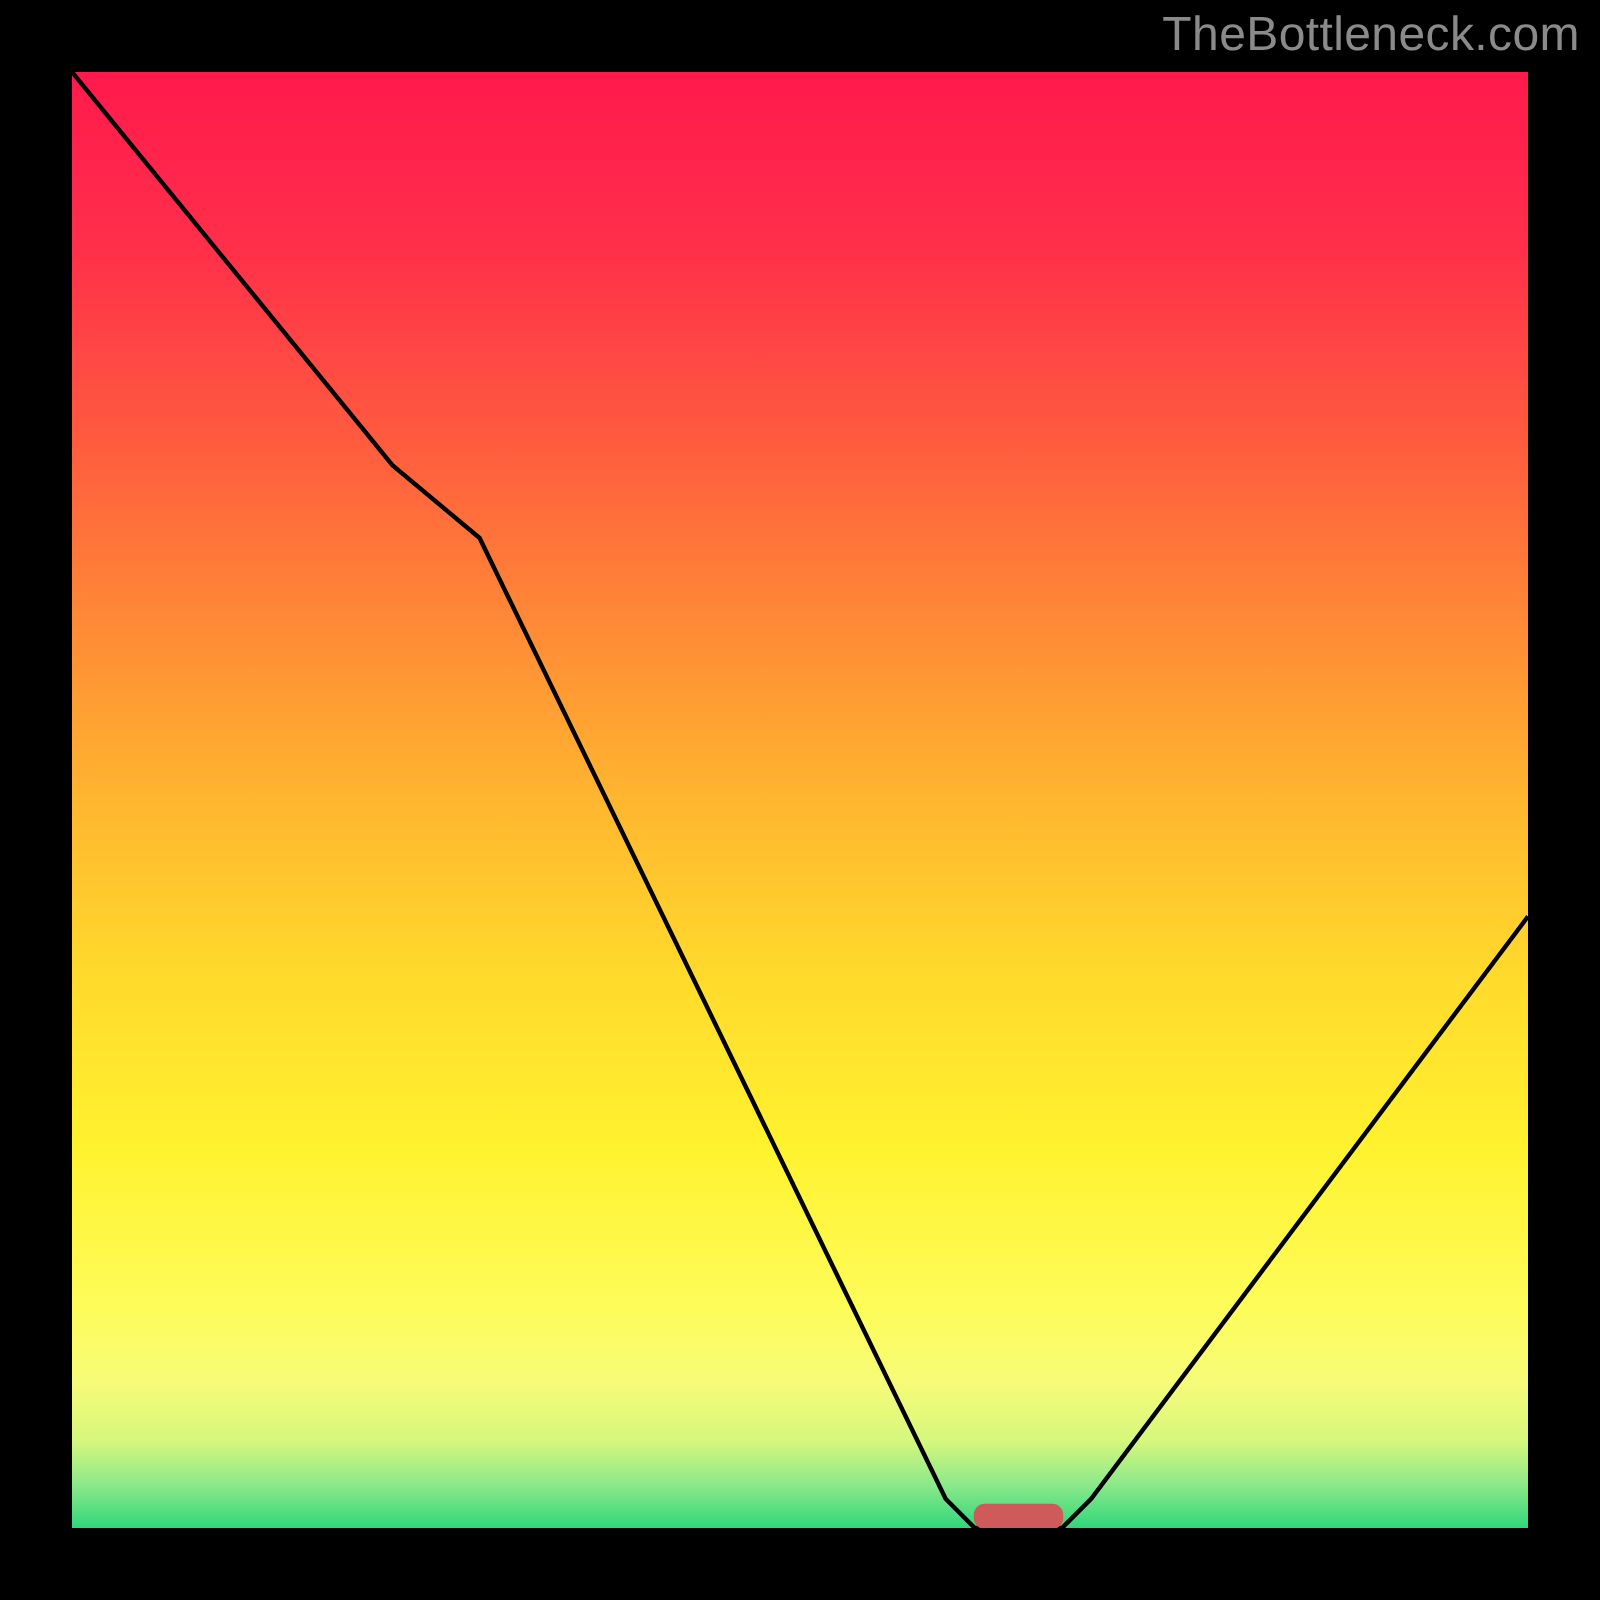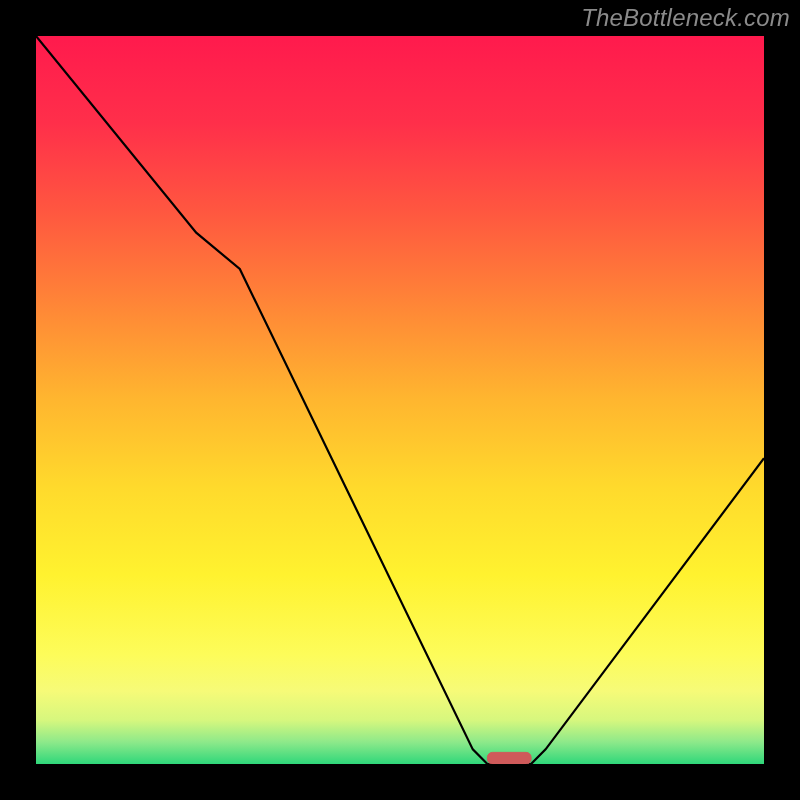--- a/index.html
+++ b/index.html
@@ -21,21 +21,20 @@
   }
   .watermark {
     position: absolute;
     top: 4px;
     right: 10px;
     color: #8a8a8a;
     font-size: 24px;
     font-weight: 500;
     letter-spacing: 0.2px;
     z-index: 10;
-    font-style: italic;
   }
   .plot-area {
     position: absolute;
     left: 36px;
     top: 36px;
     width: 728px;
     height: 728px;
   }
   .plot-area svg {
     display: block;

